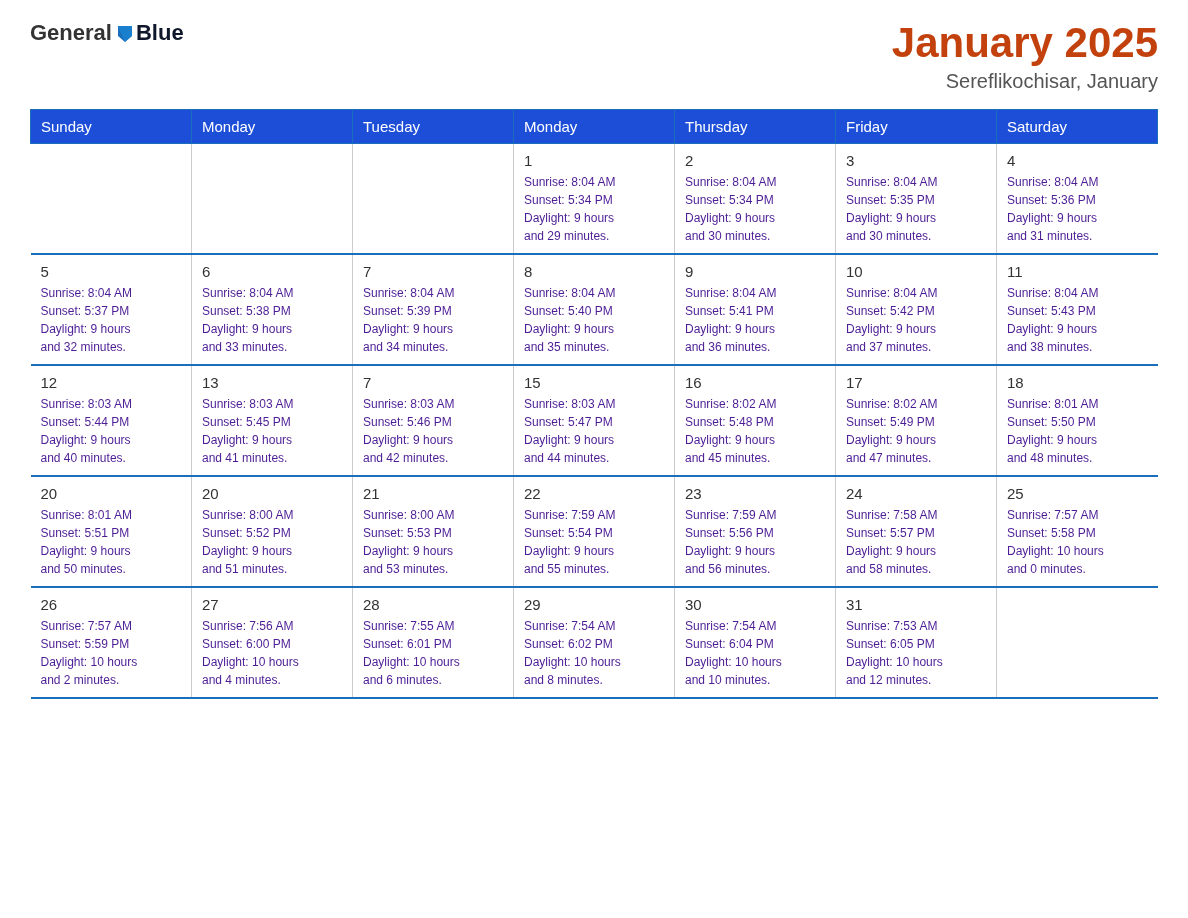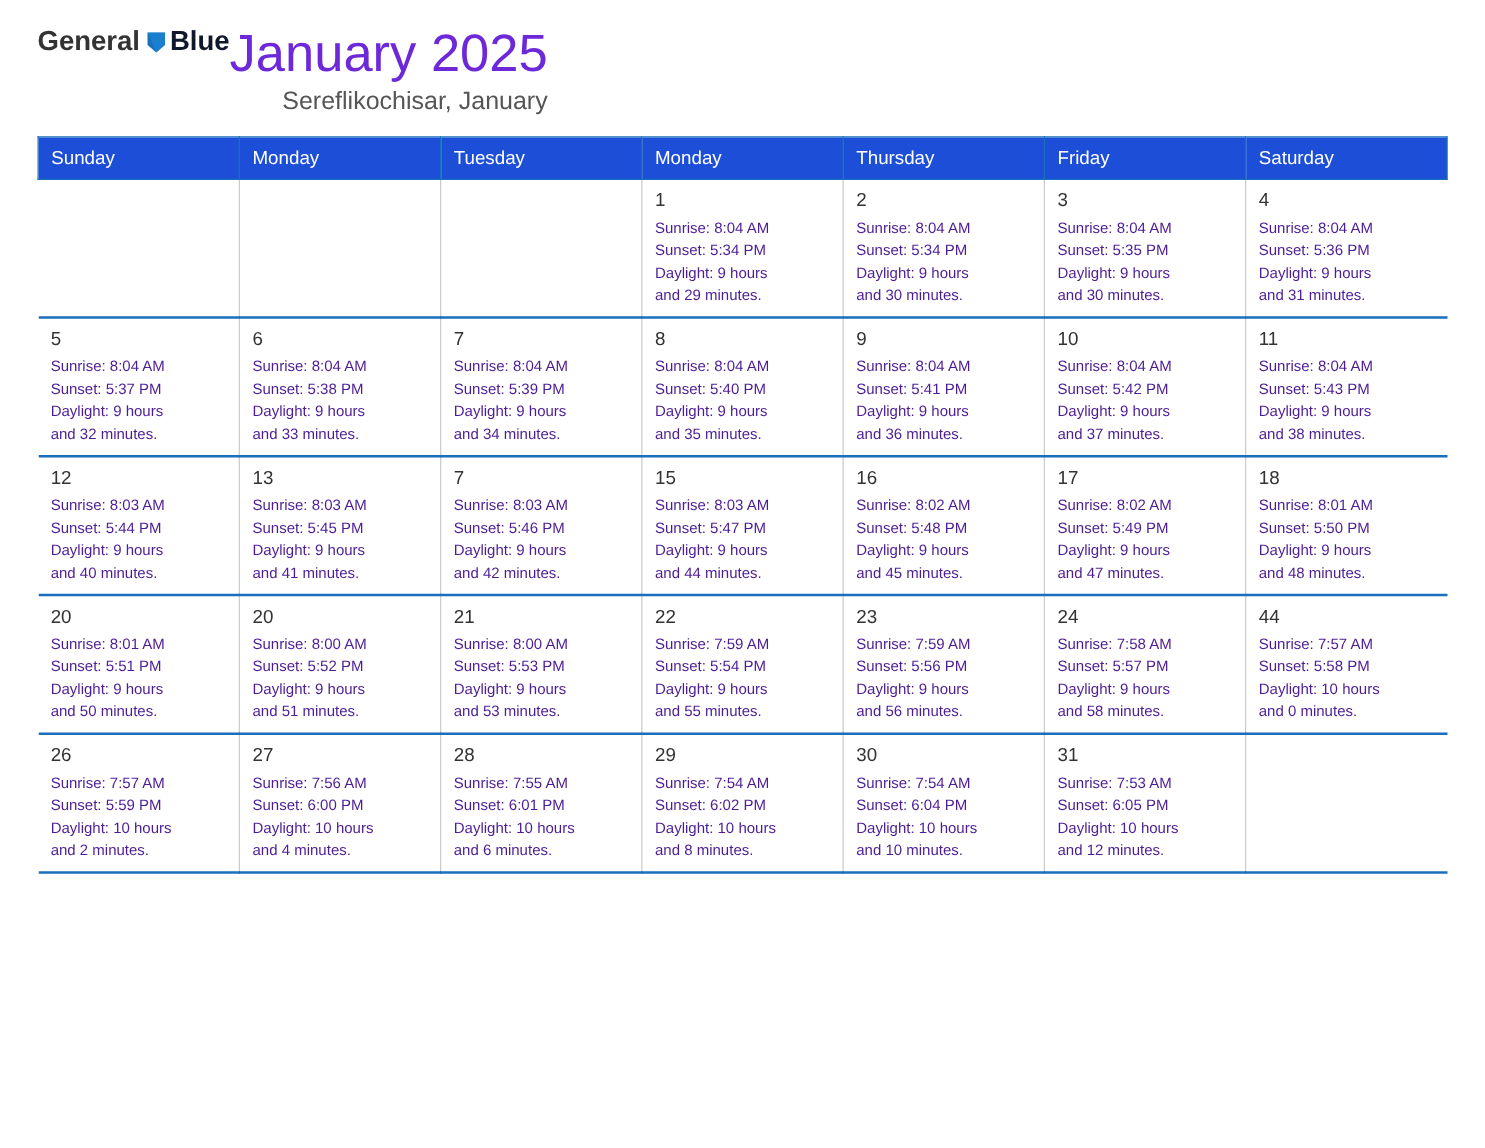--- a/index.html
+++ b/index.html
@@ -6,20 +6,21 @@
     body {
       font-family: Arial, Helvetica, sans-serif;
       background: #fff;
       color: #333;
       padding: 20px 30px;
       width: 1188px;
       min-height: 918px;
     }
     .header {
       display: flex;
+      justify-content: space-between;
       align-items: flex-start;
       margin-bottom: 16px;
     }
     .logo {
       display: flex;
       align-items: center;
       gap: 0;
     }
     .logo-text-general {
       font-size: 22px;
@@ -34,22 +35,22 @@
     .logo-icon {
       width: 22px;
       height: 22px;
       margin-left: 2px;
     }
     .title-block {
       text-align: right;
     }
     .calendar-title {
       font-size: 42px;
-      font-weight: normal;
-      color: #6d28d9;
+      font-weight: bold;
+      color: #c2410c;
       line-height: 1.1;
     }
     .calendar-subtitle {
       font-size: 20px;
       color: #555;
       margin-top: 4px;
     }
     table {
       width: 100%;
       border-collapse: collapse;
@@ -225,21 +226,21 @@
         </td>
         <td>
           <span class="day-number">23</span>
           <div class="day-info">Sunrise: 7:59 AM<br>Sunset: 5:56 PM<br>Daylight: 9 hours<br>and 56 minutes.</div>
         </td>
         <td>
           <span class="day-number">24</span>
           <div class="day-info">Sunrise: 7:58 AM<br>Sunset: 5:57 PM<br>Daylight: 9 hours<br>and 58 minutes.</div>
         </td>
         <td>
-          <span class="day-number">44</span>
+          <span class="day-number">25</span>
           <div class="day-info">Sunrise: 7:57 AM<br>Sunset: 5:58 PM<br>Daylight: 10 hours<br>and 0 minutes.</div>
         </td>
       </tr>
       <tr>
         <td>
           <span class="day-number">26</span>
           <div class="day-info">Sunrise: 7:57 AM<br>Sunset: 5:59 PM<br>Daylight: 10 hours<br>and 2 minutes.</div>
         </td>
         <td>
           <span class="day-number">27</span>

